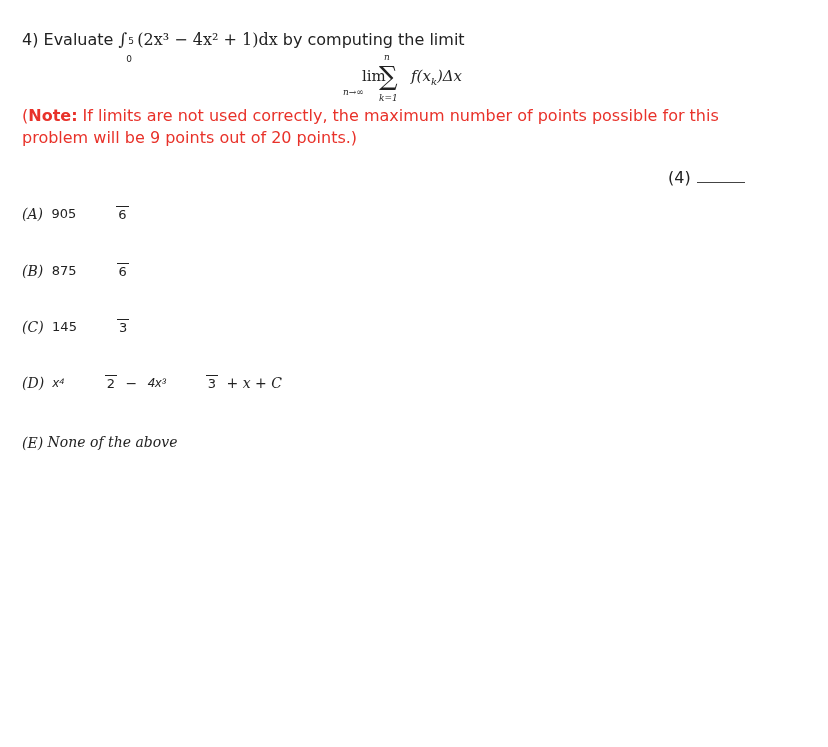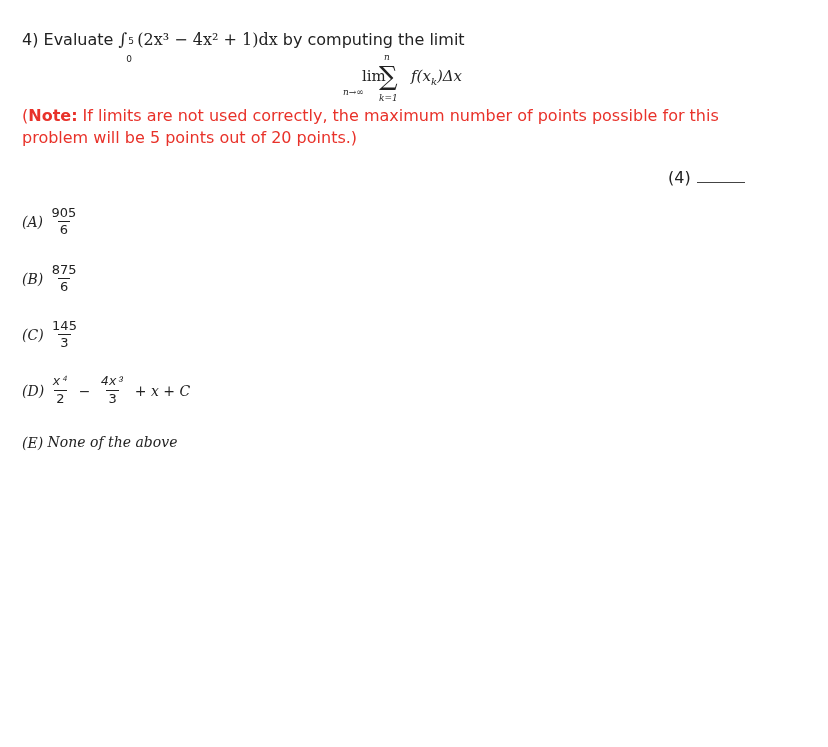--- a/index.html
+++ b/index.html
@@ -20,24 +20,24 @@
   .sig-top { position: absolute; left: 41px; top: -8px; font-family: "DejaVu Serif", serif; font-size: 9px; font-style: italic; }
   .sig-bot { position: absolute; left: 36px; top: 33px; font-family: "DejaVu Serif", serif; font-size: 9px; font-style: italic; }
   .sum-term { position: absolute; left: 60px; top: 7px; font-family: "DejaVu Serif", serif; font-size: 15px; white-space: nowrap; margin-left: 8px; }
   .sum-term sub { font-size: 10px; }
   .note { left: 22px; top: 105px; width: 760px; font-size: 16px; line-height: 22px; color: #e8322a; }
   .note b { font-weight: bold; }
   .answer-slot { left: 668px; top: 168px; font-size: 16px; white-space: nowrap; }
   .blank-line { display: inline-block; width: 48px; border-bottom: 1.5px solid #444; margin-left: 6px; vertical-align: baseline; }
   .choice { left: 22px; font-family: "DejaVu Serif", serif; font-size: 14px; white-space: nowrap; }
   .choice-label { font-style: italic; display: inline-block; vertical-align: middle; }
-  .frac { display: inline-flex; flex-direction: column; align-items: center; vertical-align: middle; margin: 0 2px; }
+  .frac { display: inline-flex; vertical-align: middle; margin: 0 2px; gap: 38px; }
   .frac .num { font-family: "DejaVu Sans", sans-serif; font-size: 13px; padding: 0 2px; line-height: 16px; }
   .frac .den { font-family: "DejaVu Sans", sans-serif; font-size: 13px; border-top: 1px solid #222; padding: 0 2px; line-height: 16px; }
-  .frac .num.it { font-family: Liberation Mono, monospace; font-style: italic; }
+  .frac .num.it { font-family: Liberation Sans, sans-serif; font-style: italic; }
   .op { font-size: 14px; vertical-align: middle; margin: 0 2px; }
   .none-text { font-style: italic; font-family: "DejaVu Serif", serif; font-size: 14px; margin-top: 27px; }
 </style>
 </head>
 <body>
 
 <div class="abs q-line">
   <span>4)</span>
   <span>Evaluate</span>
   <span class="intsym">∫</span><span class="lims"><span class="up">5</span><span class="lo">0</span></span><span class="math">(2x³ − 4x² + 1)dx</span>
@@ -46,21 +46,21 @@
 
 <div class="abs limit-block">
   <span class="lim-word">lim</span>
   <span class="lim-sub">n→∞</span>
   <span class="sig-top">n</span>
   <span class="sigma">∑</span>
   <span class="sig-bot">k=1</span>
   <span class="sum-term"><i>f(x</i><sub><i>k</i></sub><i>)Δx</i></span>
 </div>
 
-<div class="abs note"><span>(</span><b>Note:</b><span> If limits are not used correctly, the maximum number of points possible for this problem will be 5 points out of 20 points.)</span></div>
+<div class="abs note"><span>(</span><b>Note:</b><span> If limits are not used correctly, the maximum number of points possible for this problem will be 9 points out of 20 points.)</span></div>
 
 <div class="abs answer-slot">
   <span>(4)</span><span class="blank-line"></span>
 </div>
 
 <div class="abs choice" style="top:205px;">
   <span class="choice-label">(A)</span>
   <span class="frac">
       <span class="num">905</span>
       <span class="den">6</span>

